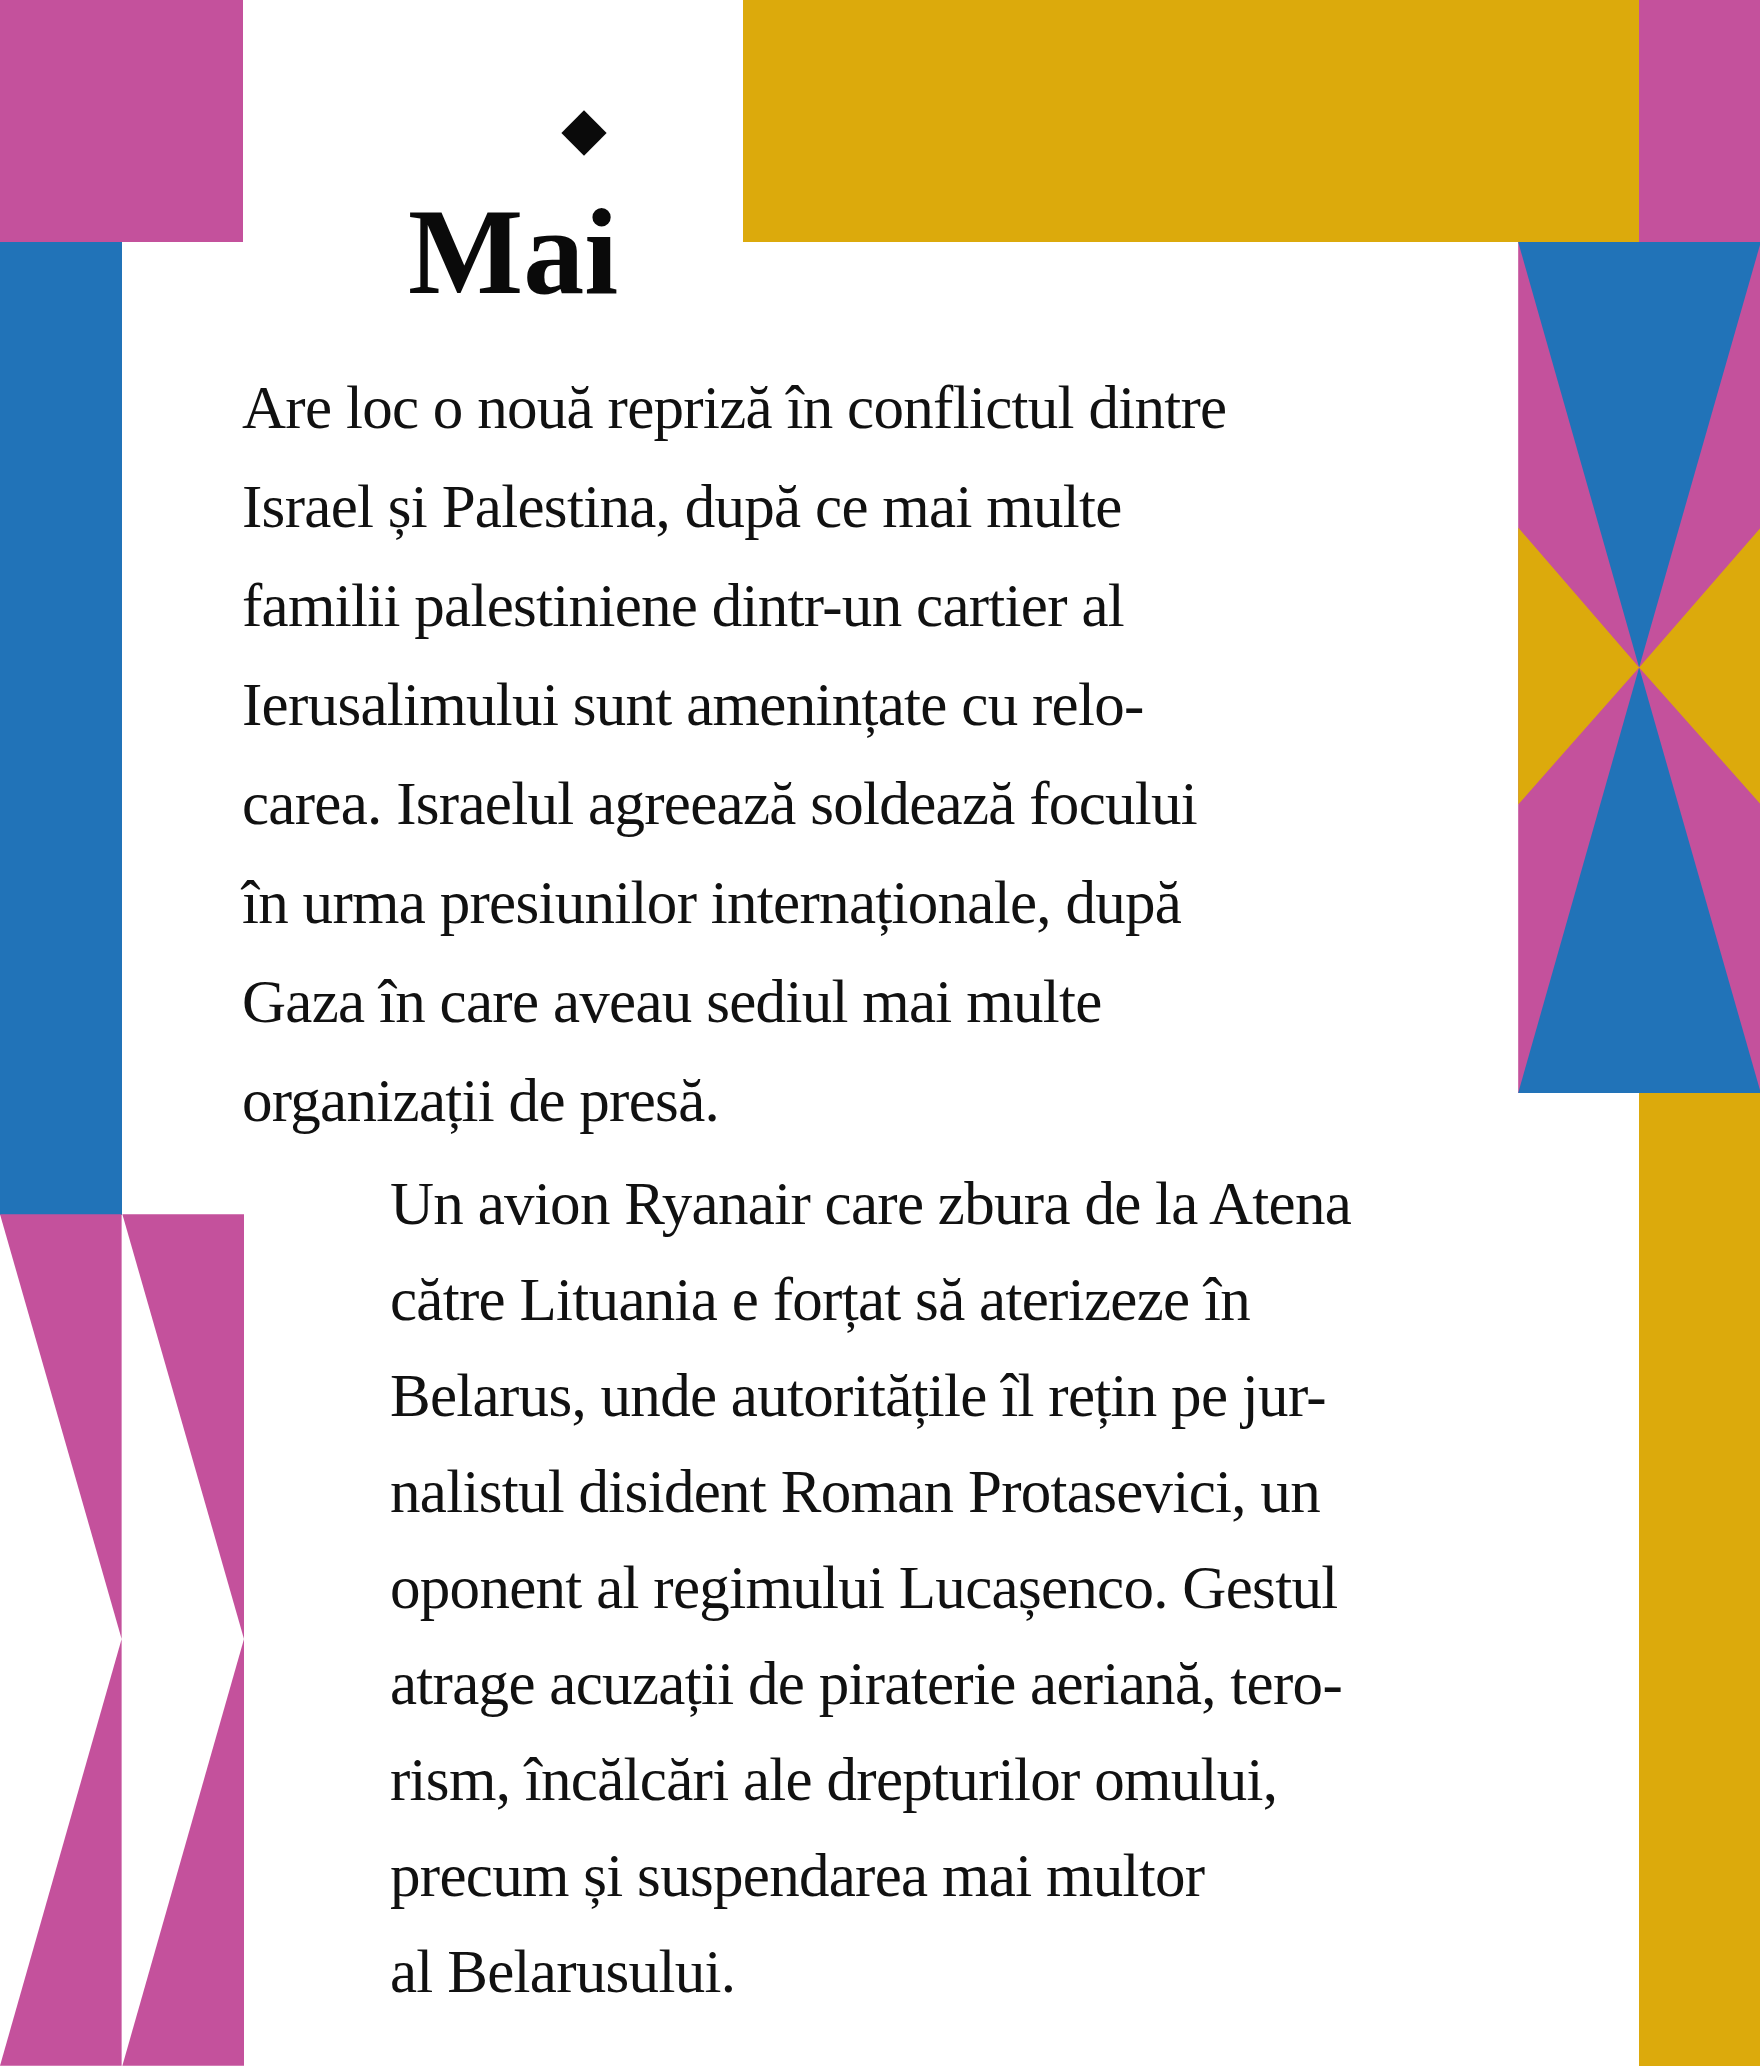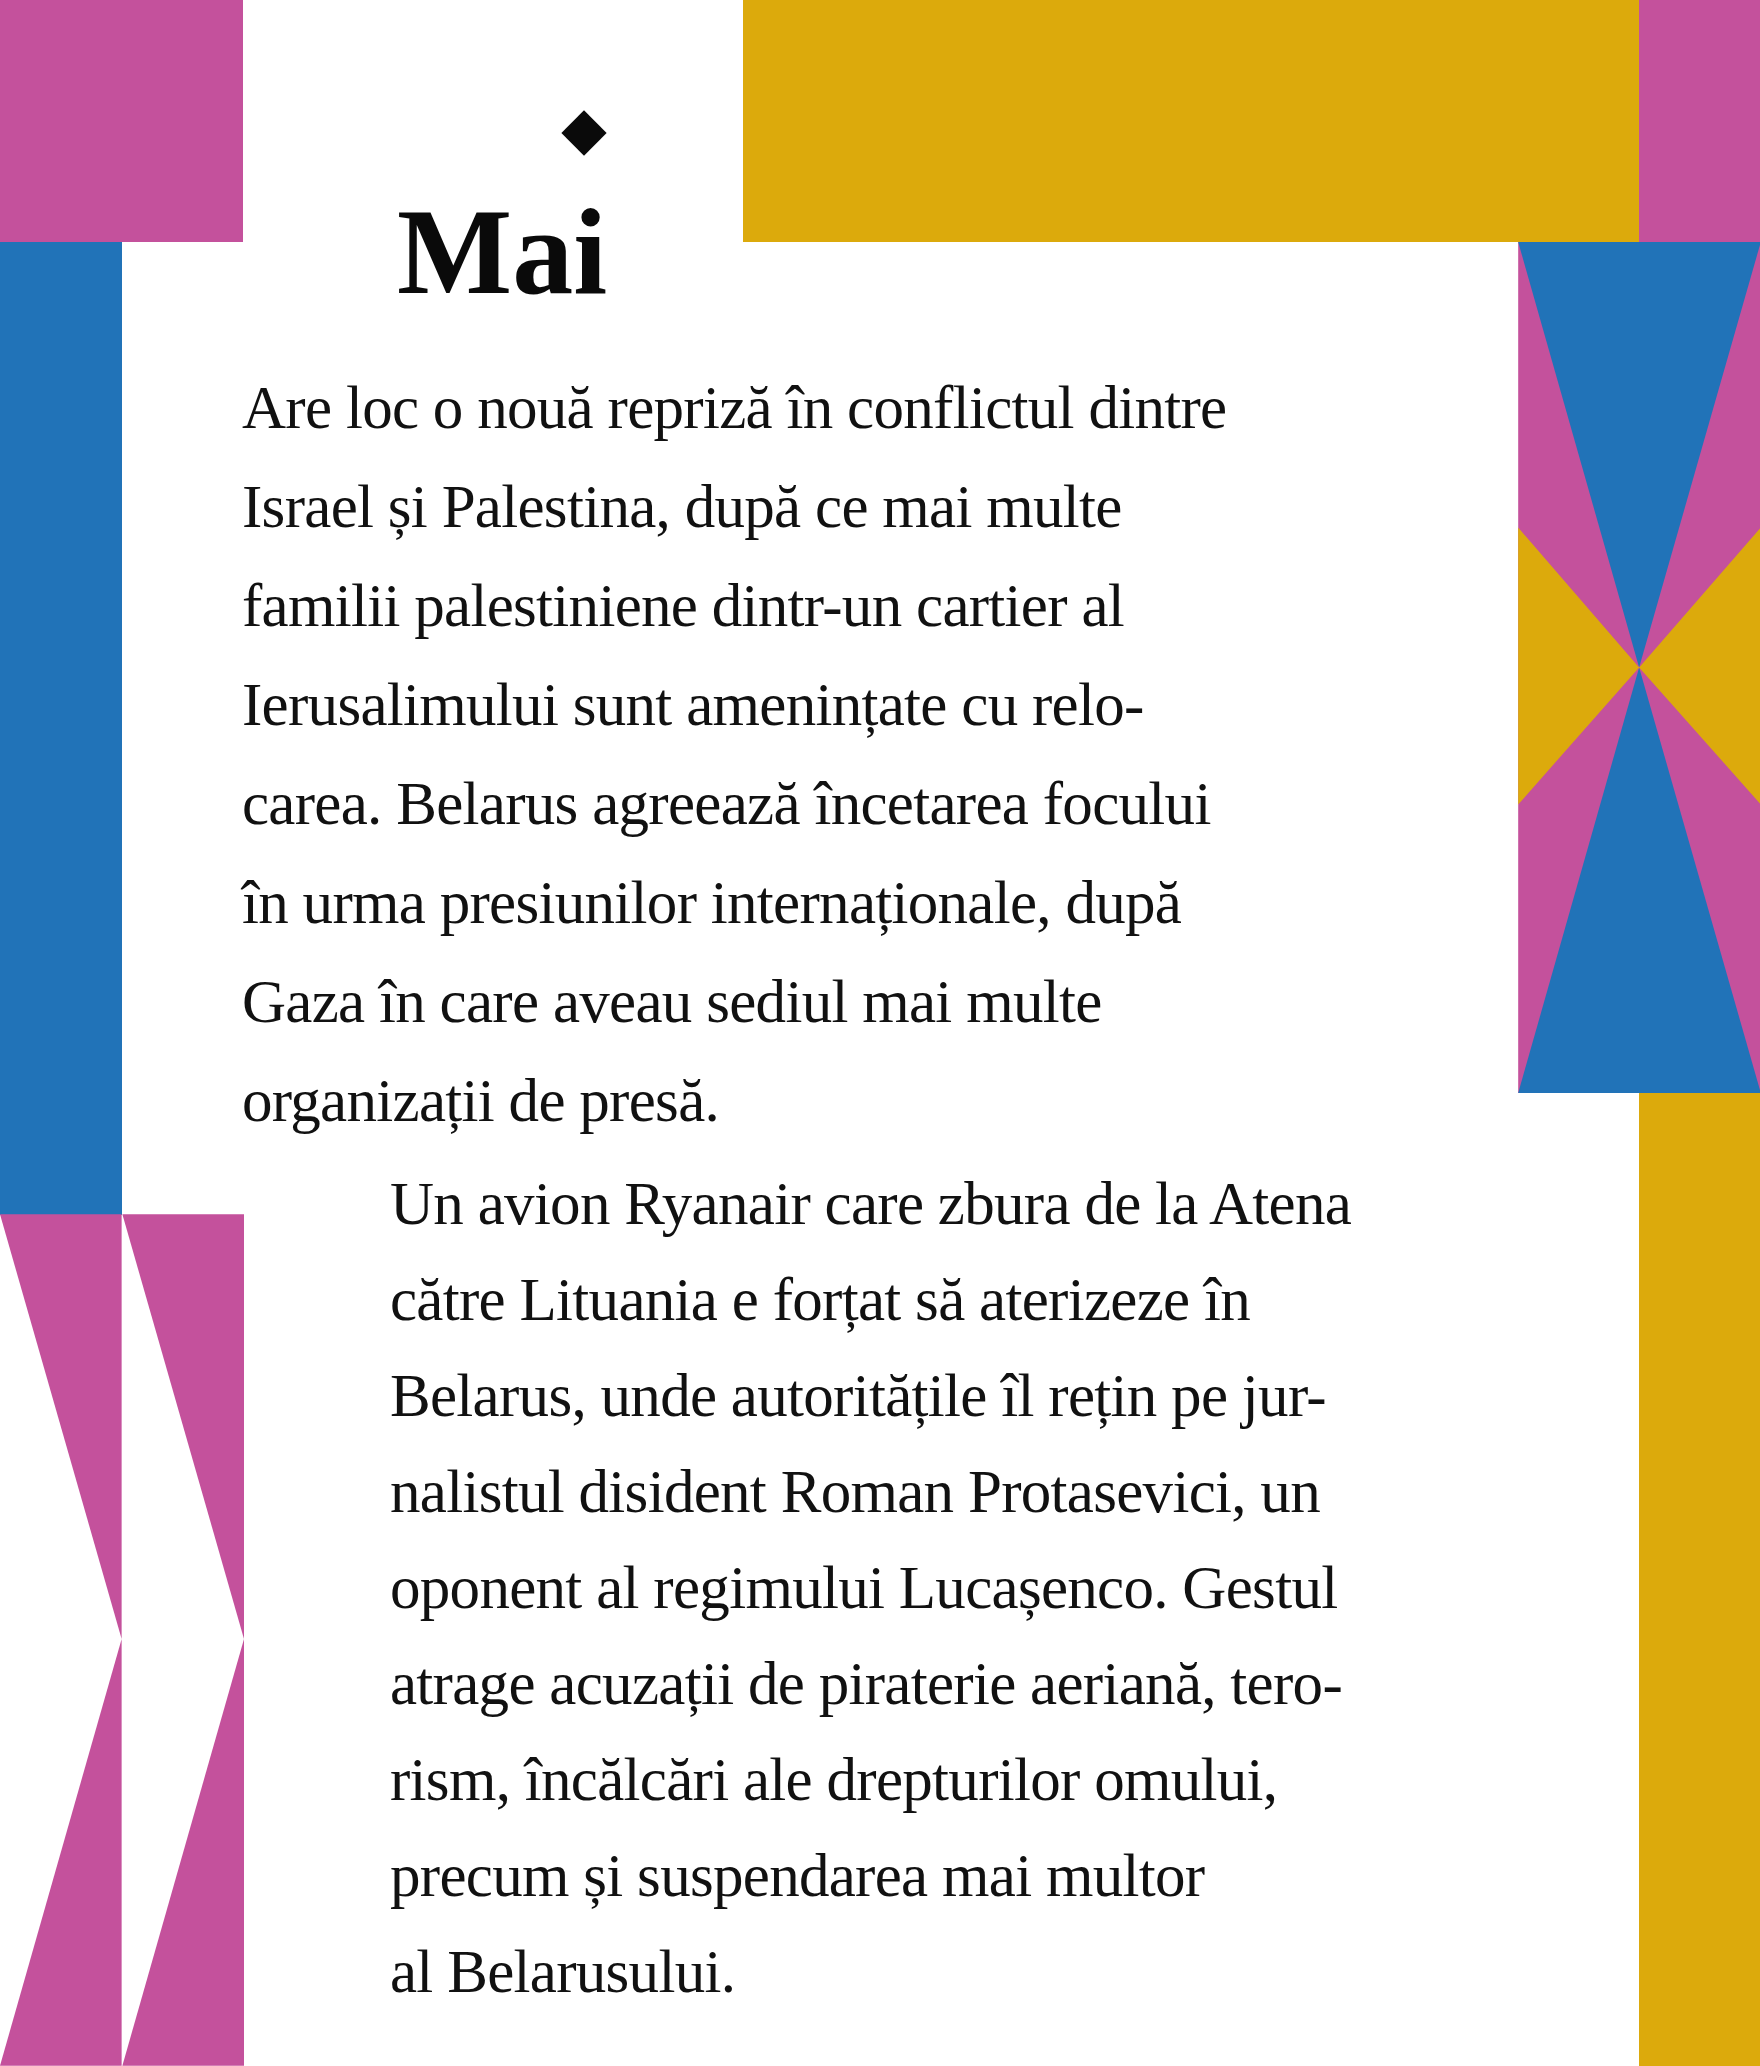--- a/index.html
+++ b/index.html
@@ -13,21 +13,21 @@
     font-family:"Liberation Serif", serif;
   }
   .abs{position:absolute;}
   
   .rect{position:absolute;}
   .pink{background:var(--c-pink);}
   .blue{background:var(--c-blue);}
   .yellow{background:var(--c-yellow);}
   
   .title{
-    position:absolute;left:397px;top:109px;
+    position:absolute;left:408px;top:109px;
     font-size:122px;line-height:1;font-weight:bold;
     color:#0a0a0a;letter-spacing:0;
   }
   .title-diamond{
     position:absolute;left:568px;top:117px;width:32px;height:32px;
     background:#0a0a0a;transform:rotate(45deg);
   }
   
   .para{
     position:absolute;color:var(--c-text);
@@ -67,21 +67,21 @@
 <div class="rect yellow" style="left:1639px;top:1093px;width:122px;height:973px;"></div>
 
 <h1 class="title">Mai</h1>
 <div class="title-diamond"></div>
 
 <div class="para" id="para-1">
   <div class="line">Are loc o nouă repriză în conflictul dintre</div>
   <div class="line">Israel și Palestina, după ce mai multe</div>
   <div class="line">familii palestiniene dintr-un cartier al</div>
   <div class="line">Ierusalimului sunt amenințate cu relo-</div>
-  <div class="line">carea. Belarus agreează încetarea focului</div>
+  <div class="line">carea. Israelul agreează soldează focului</div>
   <div class="line">în urma presiunilor internaționale, după</div>
   <div class="line">Gaza în care aveau sediul mai multe</div>
   <div class="line">organizații de presă.</div>
 </div>
 
 <div class="para" id="para-2">
   <div class="line">Un avion Ryanair care zbura de la Atena</div>
   <div class="line">către Lituania e forțat să aterizeze în</div>
   <div class="line">Belarus, unde autoritățile îl rețin pe jur-</div>
   <div class="line">nalistul disident Roman Protasevici, un</div>

